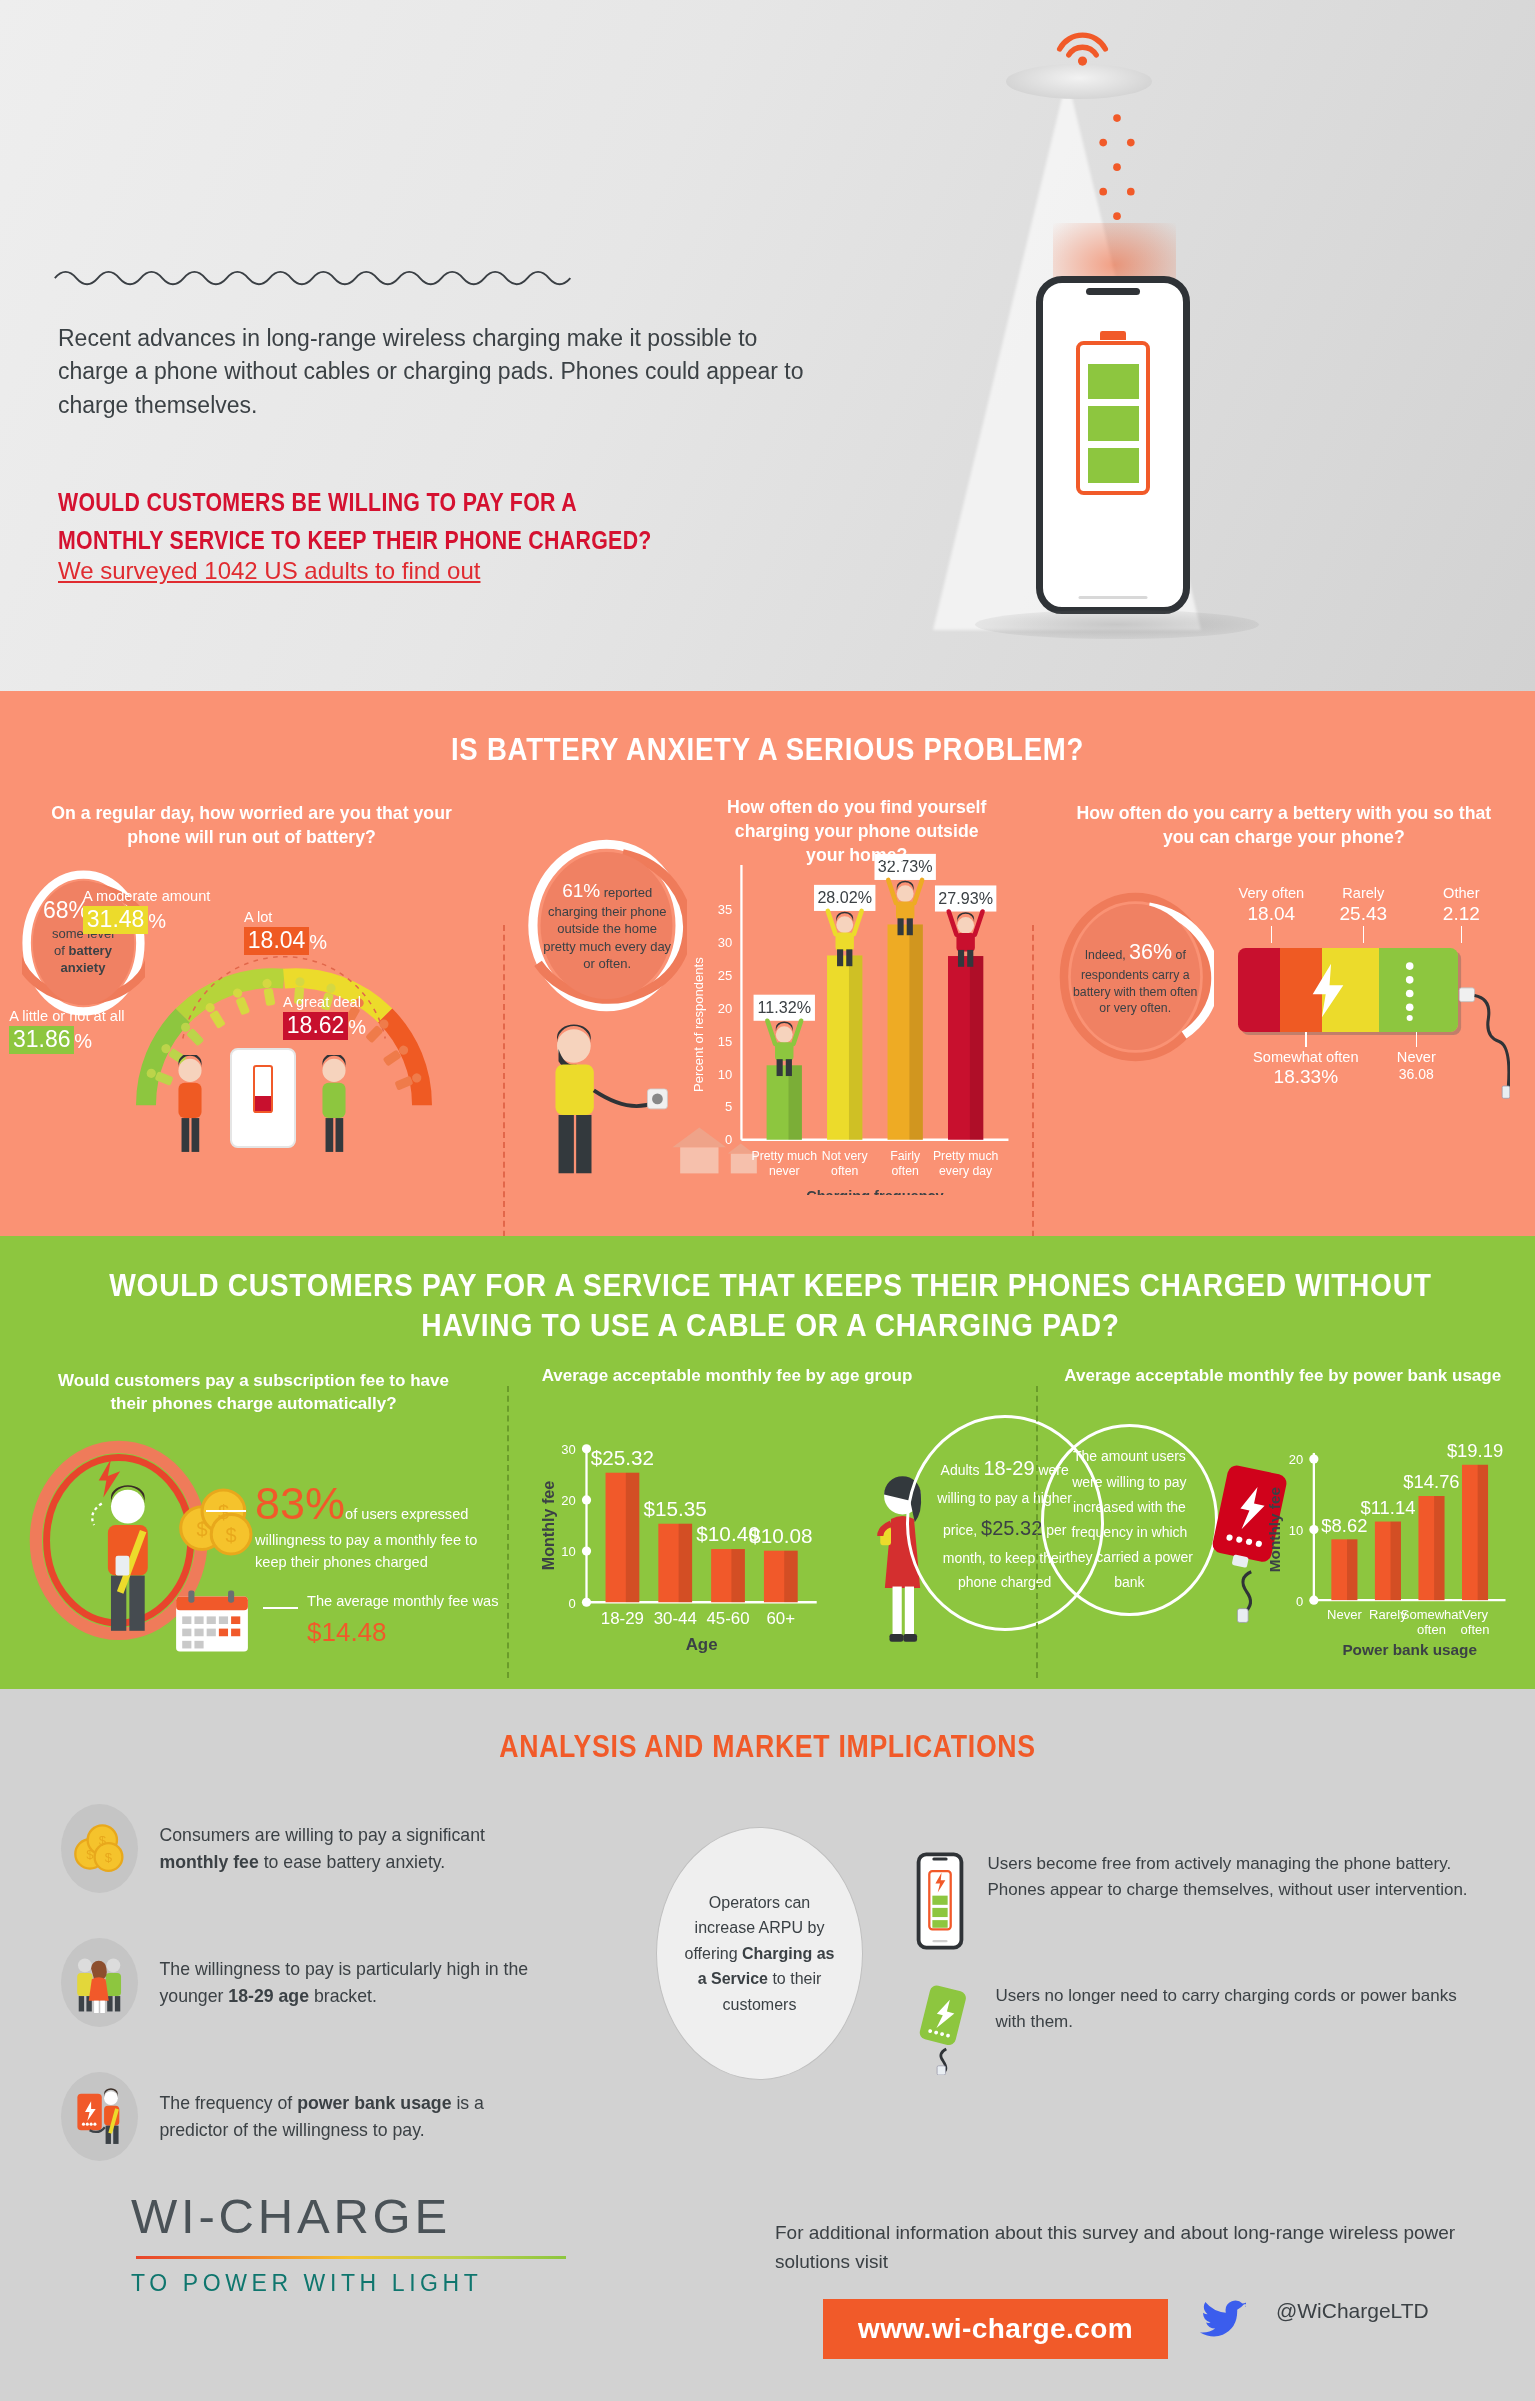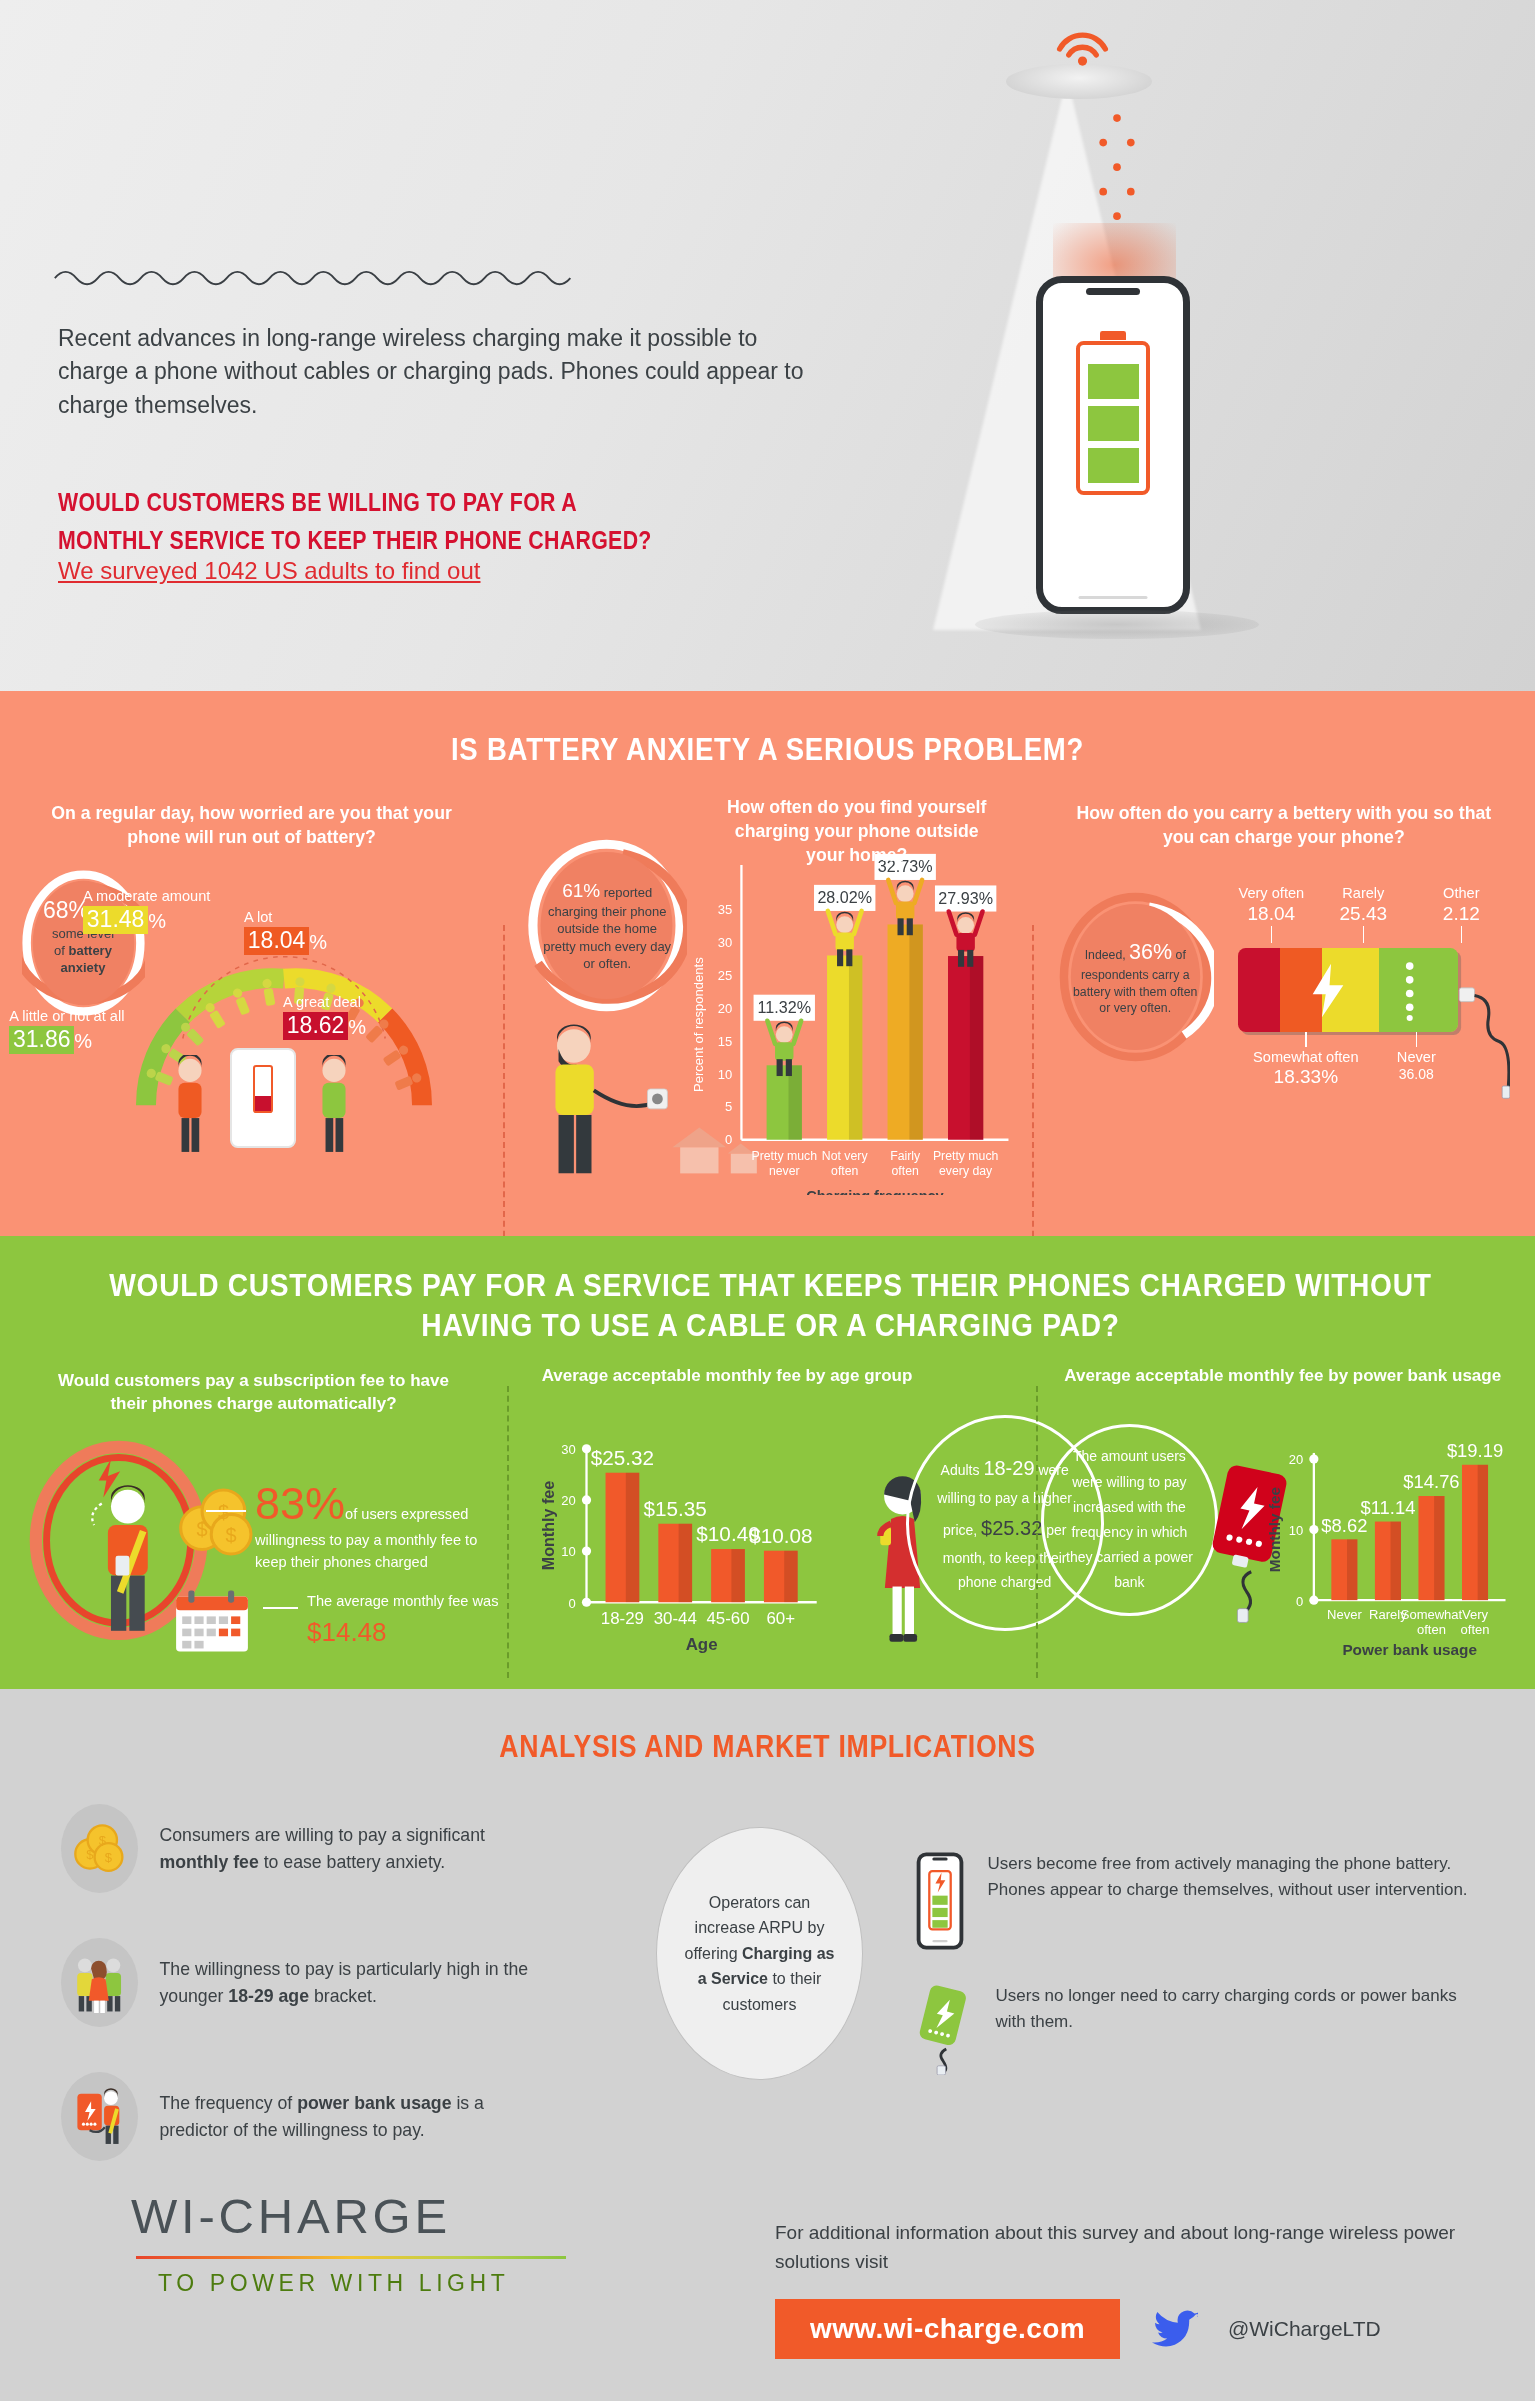--- a/index.html
+++ b/index.html
@@ -159,21 +159,21 @@
     border-radius: 50%; background: #efefef; border: 1.5px solid #c0c0c0;
     display: flex; align-items: center; justify-content: center;
     text-align: center; font-size: 16px; line-height: 1.6; color: #3b4145; padding: 0 21.5px;
   }
   .r-head { font-size: 20px; font-weight: 700; line-height: 1.45; color: #2f3337; }
   .r-row { display: flex; gap: 21.5px; align-items: flex-start; margin-top: 32px; }
   .r-txt { font-size: 17px; line-height: 1.5; color: #3b4145; max-width: 553px; }
 
   .logo-wi { font-size: 49px; letter-spacing: 3.8px; color: #4a5257; font-weight: 400;
              font-family: "Liberation Sans", sans-serif; }
-  .logo-tag { font-size: 23px; letter-spacing: 4.6px; color: #4d7c0f; margin-top: 10.7px; margin-left: 27px; }
+  .logo-tag { font-size: 23px; letter-spacing: 4.6px; color: #0f766e; margin-top: 10.7px; }
   .logo-rule { height: 3.1px; width: 430px; margin: 12.3px 0 7.7px 4.6px;
     background: linear-gradient(90deg,#e8452c,#f07b2a,#f4c430,#bcd14a,#8dc63f); }
   .foot-txt { font-size: 19px; line-height: 1.5; color: #3b4145; }
   .url-btn {
     display: inline-block; background: #f15a29; color: #fff; font-size: 28px; font-weight: 700;
     padding: 14px 35px; letter-spacing: 0.4px;
     font-family: "Liberation Sans Narrow","Liberation Sans",sans-serif;
   }
   .tw-handle { font-size: 21px; color: #3b4145; }
 </style>
@@ -823,21 +823,21 @@
   </div>
 
   <div style="position:absolute;left:131px;top:2188px;">
     <div class="logo-wi">WI-CHARGE</div>
     <div class="logo-rule"></div>
     <div class="logo-tag">TO POWER WITH LIGHT</div>
   </div>
 
   <div style="position:absolute;left:775px;top:2219px;width:691px;">
     <div class="foot-txt">For additional information about this survey and about long-range wireless power solutions visit</div>
-    <div style="display:flex;align-items:center;gap:30px;margin-top:23px;">
+    <div style="display:flex;align-items:flex-start;gap:30px;margin-top:23px;margin-left:48px;">
       <a class="url-btn">www.wi-charge.com</a>
       <svg width="48" height="41" viewBox="0 0 62 54">
         <path d="M60,7 q-4,5 -9,7 q0,0 0,0 q1,24 -19,33 q-14,6 -30,-3 q12,1 20,-5 q-9,0 -12,-8 q3,1 6,0 q-10,-3 -10,-13 q3,2 6,2 q-8,-7 -3,-16 q11,13 27,14 q-2,-11 8,-15 q8,-3 14,3 q4,-1 8,-3 q-1,4 -5,7 q4,-1 9,-3z" fill="#3b5ded"></path>
       </svg>
       <span class="tw-handle">@WiChargeLTD</span>
     </div>
   </div>
 
 </div>
 

